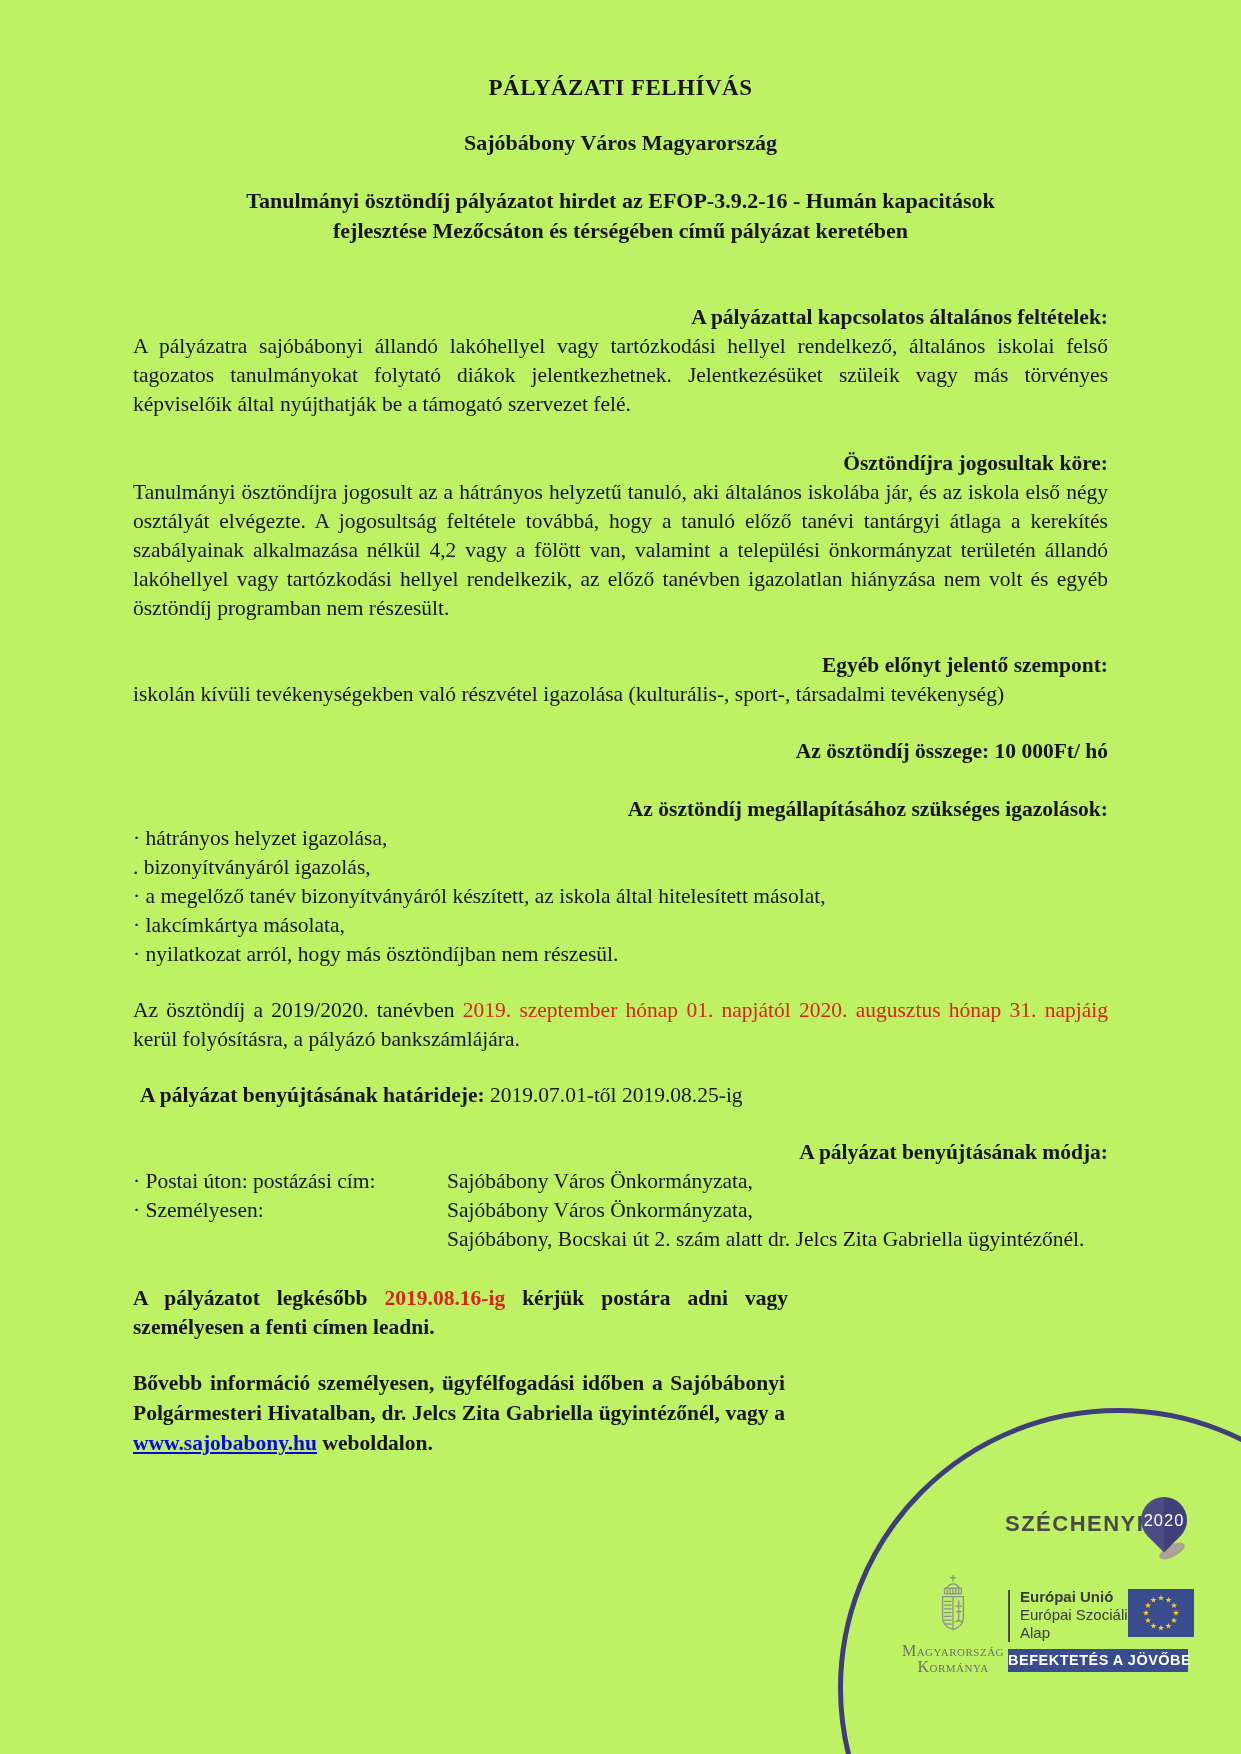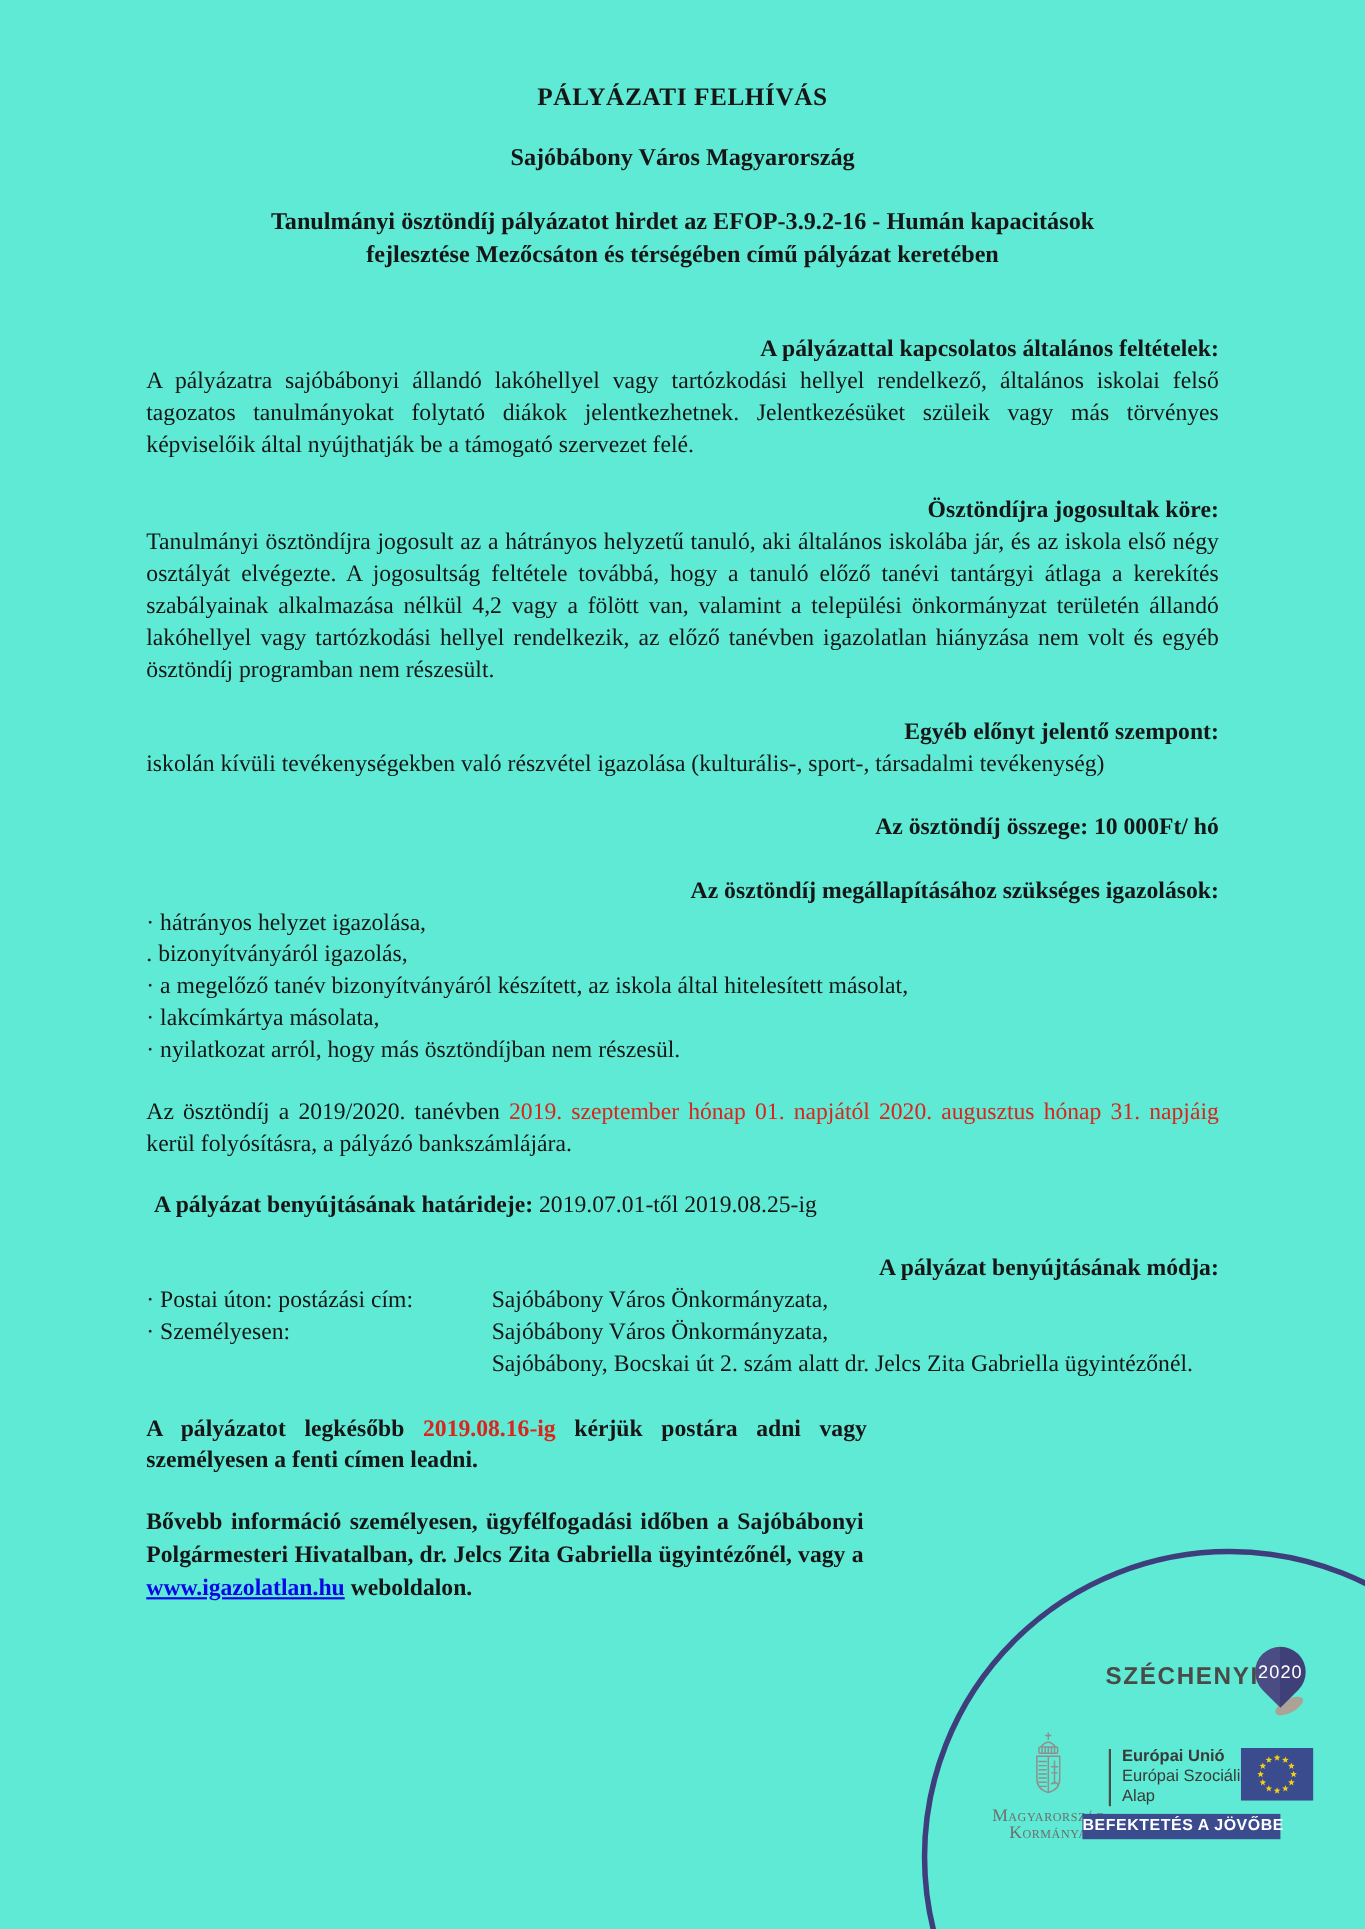--- a/index.html
+++ b/index.html
@@ -1,18 +1,18 @@
 <!DOCTYPE html>
 <html><head>
 <meta charset="utf-8">
 <style>
   html,body { margin:0; padding:0; background:#e8e8e8; }
   .page {
     position:relative; width:1241px; height:1754px; margin:0 auto;
-    background:#5eead4; overflow:hidden;
+    background:#bef264; overflow:hidden;
     font-family:"Liberation Serif", serif; color:#161616;
     font-size:21.5px; line-height:29px;
   }
   .content { position:absolute; left:133px; top:0; width:975px; }
   .center { text-align:center; }
   .b { font-weight:bold;text-align:right; }
   .just { text-align:justify; }
   .title   { margin-top:74px; font-size:23px; font-weight:bold; line-height:28px; letter-spacing:0.5px; }
   .org     { margin-top:27px; font-size:22px; font-weight:bold; line-height:28px; }
   .subject { margin-top:29px; font-size:22px; font-weight:bold; line-height:30px; }
@@ -46,21 +46,21 @@
   }
   .gov { position:absolute; left:898px; top:1574px; width:110px; text-align:center; }
   .gov-text { margin-top:3px; font-family:"Liberation Serif", serif; font-variant:small-caps;
               font-size:16px; line-height:16px; color:#6e6e6e; letter-spacing:0.5px; }
   .eu-block { position:absolute; left:1008px; top:1588px; width:186px; font-family:"Liberation Sans", sans-serif; }
   .eu-bar { position:absolute; left:0; top:2px; width:2px; height:52px; background:#4b4b4b; }
   .eu-lines { position:absolute; left:12px; top:0; color:#3a3a3a; font-size:15px; line-height:18px; white-space:nowrap; }
   .eu-line1 { font-weight:bold; }
   .eu-flag { position:absolute; left:120px; top:1px; }
   .invest-bar {
-    position:absolute; left:984px; top:1649px; width:180px; height:23px;
+    position:absolute; left:1008px; top:1649px; width:180px; height:23px;
     background:#3a4b8e; color:#ffffff; font-family:"Liberation Sans", sans-serif;
     font-size:14.5px; font-weight:bold; letter-spacing:0.5px;
     text-align:left; line-height:23px; white-space:nowrap;
   }
 </style>
 </head>
 <body>
 
 <div class="page">
 
@@ -118,21 +118,21 @@
     <div class="sub-row">
       <div class="sub-label"></div>
       <div class="sub-value just">Sajóbábony, Bocskai út 2. szám alatt dr. Jelcs Zita Gabriella ügyintézőnél.</div>
     </div>
 
     <div class="b just" style="margin-top:30px; width:655px;"><span>A pályázatot legkésőbb</span>
       <span class="hl-red">2019.08.16-ig</span>
       <span>kérjük postára adni vagy személyesen a fenti címen leadni.</span></div>
 
     <div class="b just" style="margin-top:26px; width:652px; line-height:30px;"><span>Bővebb információ személyesen, ügyfélfogadási időben a Sajóbábonyi Polgármesteri Hivatalban, dr. Jelcs Zita Gabriella ügyintézőnél, vagy a</span>
-      <a href="#" class="doclink">www.igazolatlan.hu</a>
+      <a href="#" class="doclink">www.sajobabony.hu</a>
       <span>weboldalon.</span></div>
 
   </div>
 
   <div class="sz-logo">
     <span class="sz-text">SZÉCHENYI</span>
     <span class="sz-pin-shadow"></span>
     <span class="sz-pin">
         <span class="sz-year">2020</span>
       </span>

